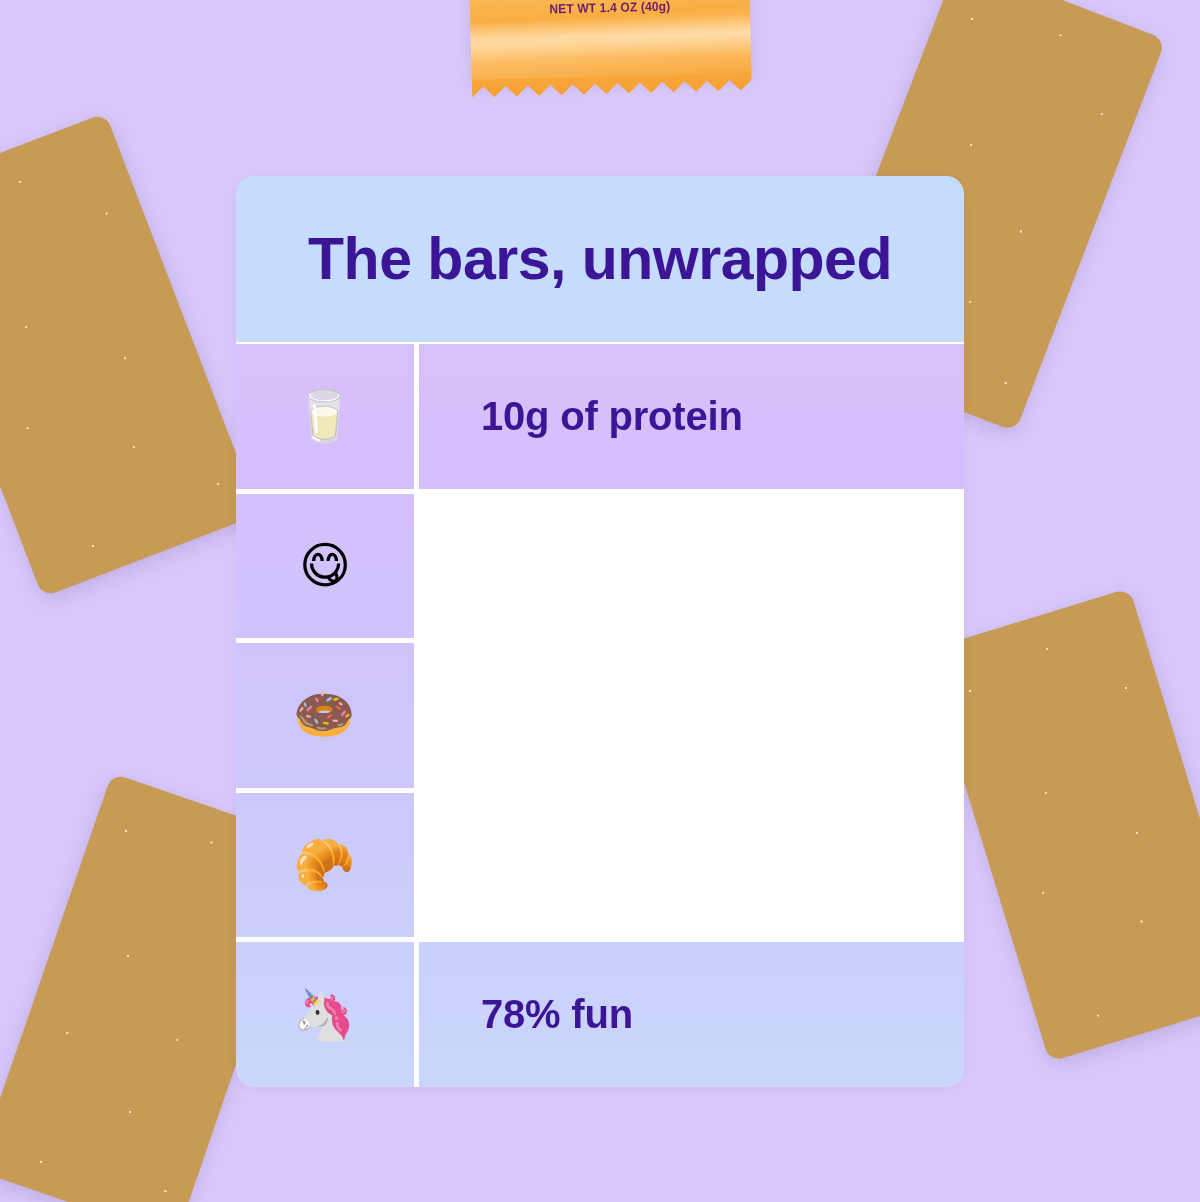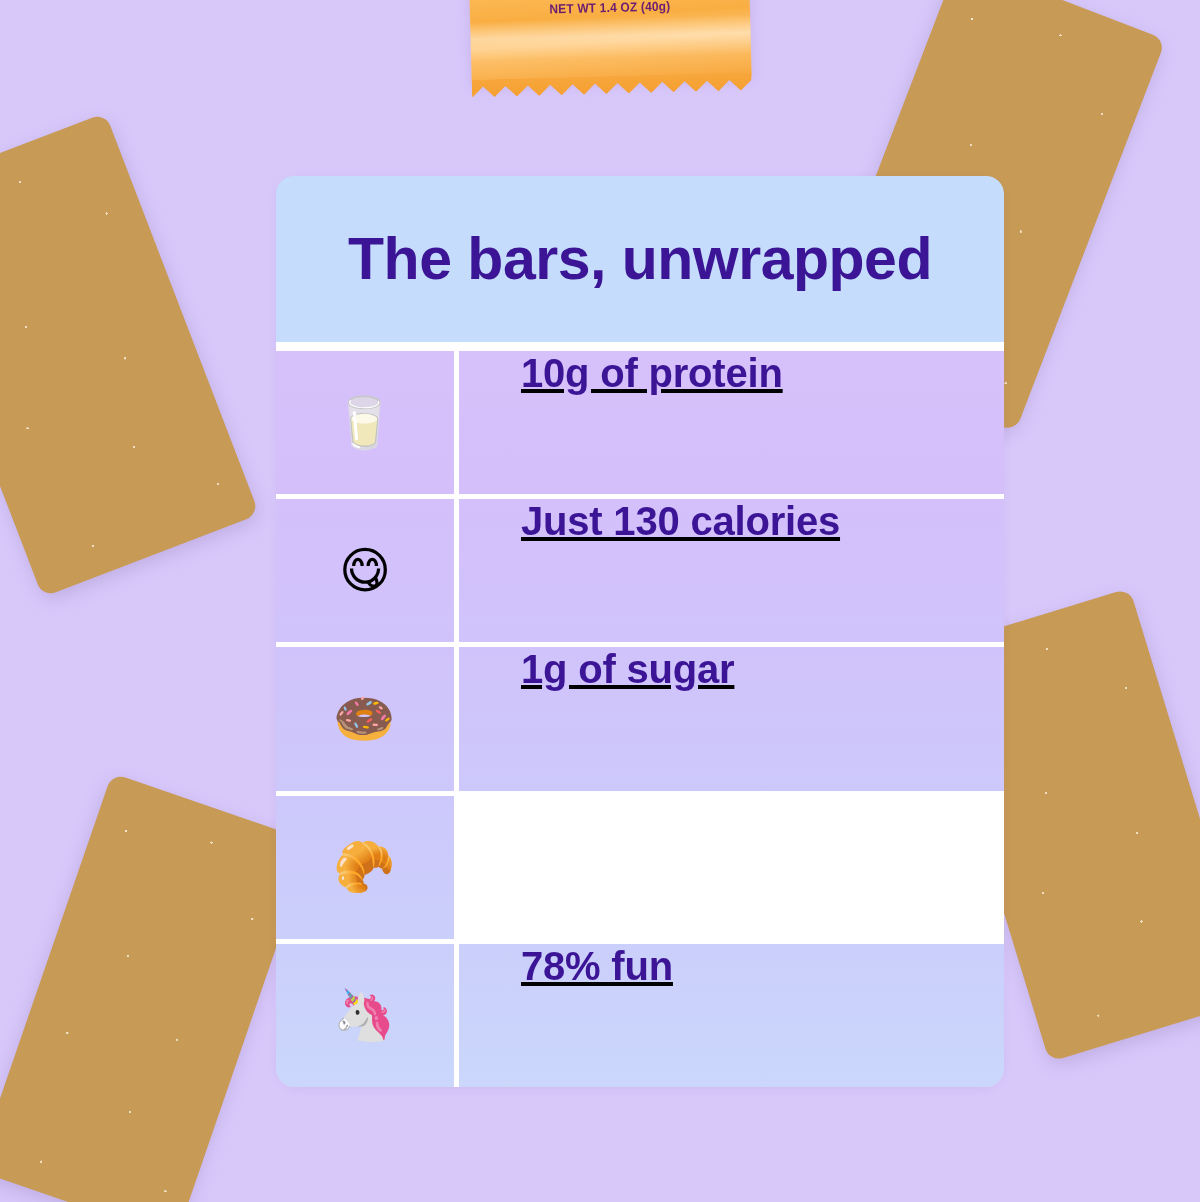--- a/index.html
+++ b/index.html
@@ -149,23 +149,22 @@
   #info-card {
     position: absolute;
     left: 236px;
     top: 176px;
     width: 728px;
     height: 911px;
     background: #ffffff;
     border-radius: 22px;
     display: flex;
     flex-direction: column;
-    gap: 9px;
+    gap: 2px;
     box-shadow: 0 2px 10px rgba(80,40,130,0.07);
-    margin-left: 40px;
   }
 
   #card-header {
     height: 166px;
     border-radius: 18px 18px 0 0;
     background: #c5dcfc;
     display: flex;
     align-items: center;
     justify-content: center;
   }
@@ -200,22 +199,22 @@
     display: flex;
     align-items: center;
     justify-content: center;
     font-size: 50px;
     line-height: 1;
     font-family: "DejaVu Sans", sans-serif;
   }
   .label-cell {
     flex: 1;
     display: flex;
+    align-items: center;
     padding-left: 62px;
-    text-decoration: underline;
   }
   .fact-label {
     color: #3b1596;
     font-family: "Liberation Sans Narrow", "Liberation Sans", sans-serif;
     font-size: 40px;
     font-weight: 700;
     letter-spacing: -0.2px;
     white-space: nowrap;
   }
 
@@ -260,30 +259,24 @@
 
     <div class="fact-row">
       <div class="emoji-cell">🥛</div>
       <div class="label-cell">
         <span class="fact-label">10g of protein</span>
       </div>
     </div>
 
     <div class="fact-row">
       <div class="emoji-cell">😋</div>
-      <div class="label-cell">
-        <span class="fact-label">Just 130 calories</span>
-      </div>
     </div>
 
     <div class="fact-row">
       <div class="emoji-cell">🍩</div>
-      <div class="label-cell">
-        <span class="fact-label">1g of sugar</span>
-      </div>
     </div>
 
     <div class="fact-row">
       <div class="emoji-cell">🥐</div>
     </div>
 
     <div class="fact-row">
       <div class="emoji-cell">🦄</div>
       <div class="label-cell">
         <span class="fact-label">78% fun</span>

